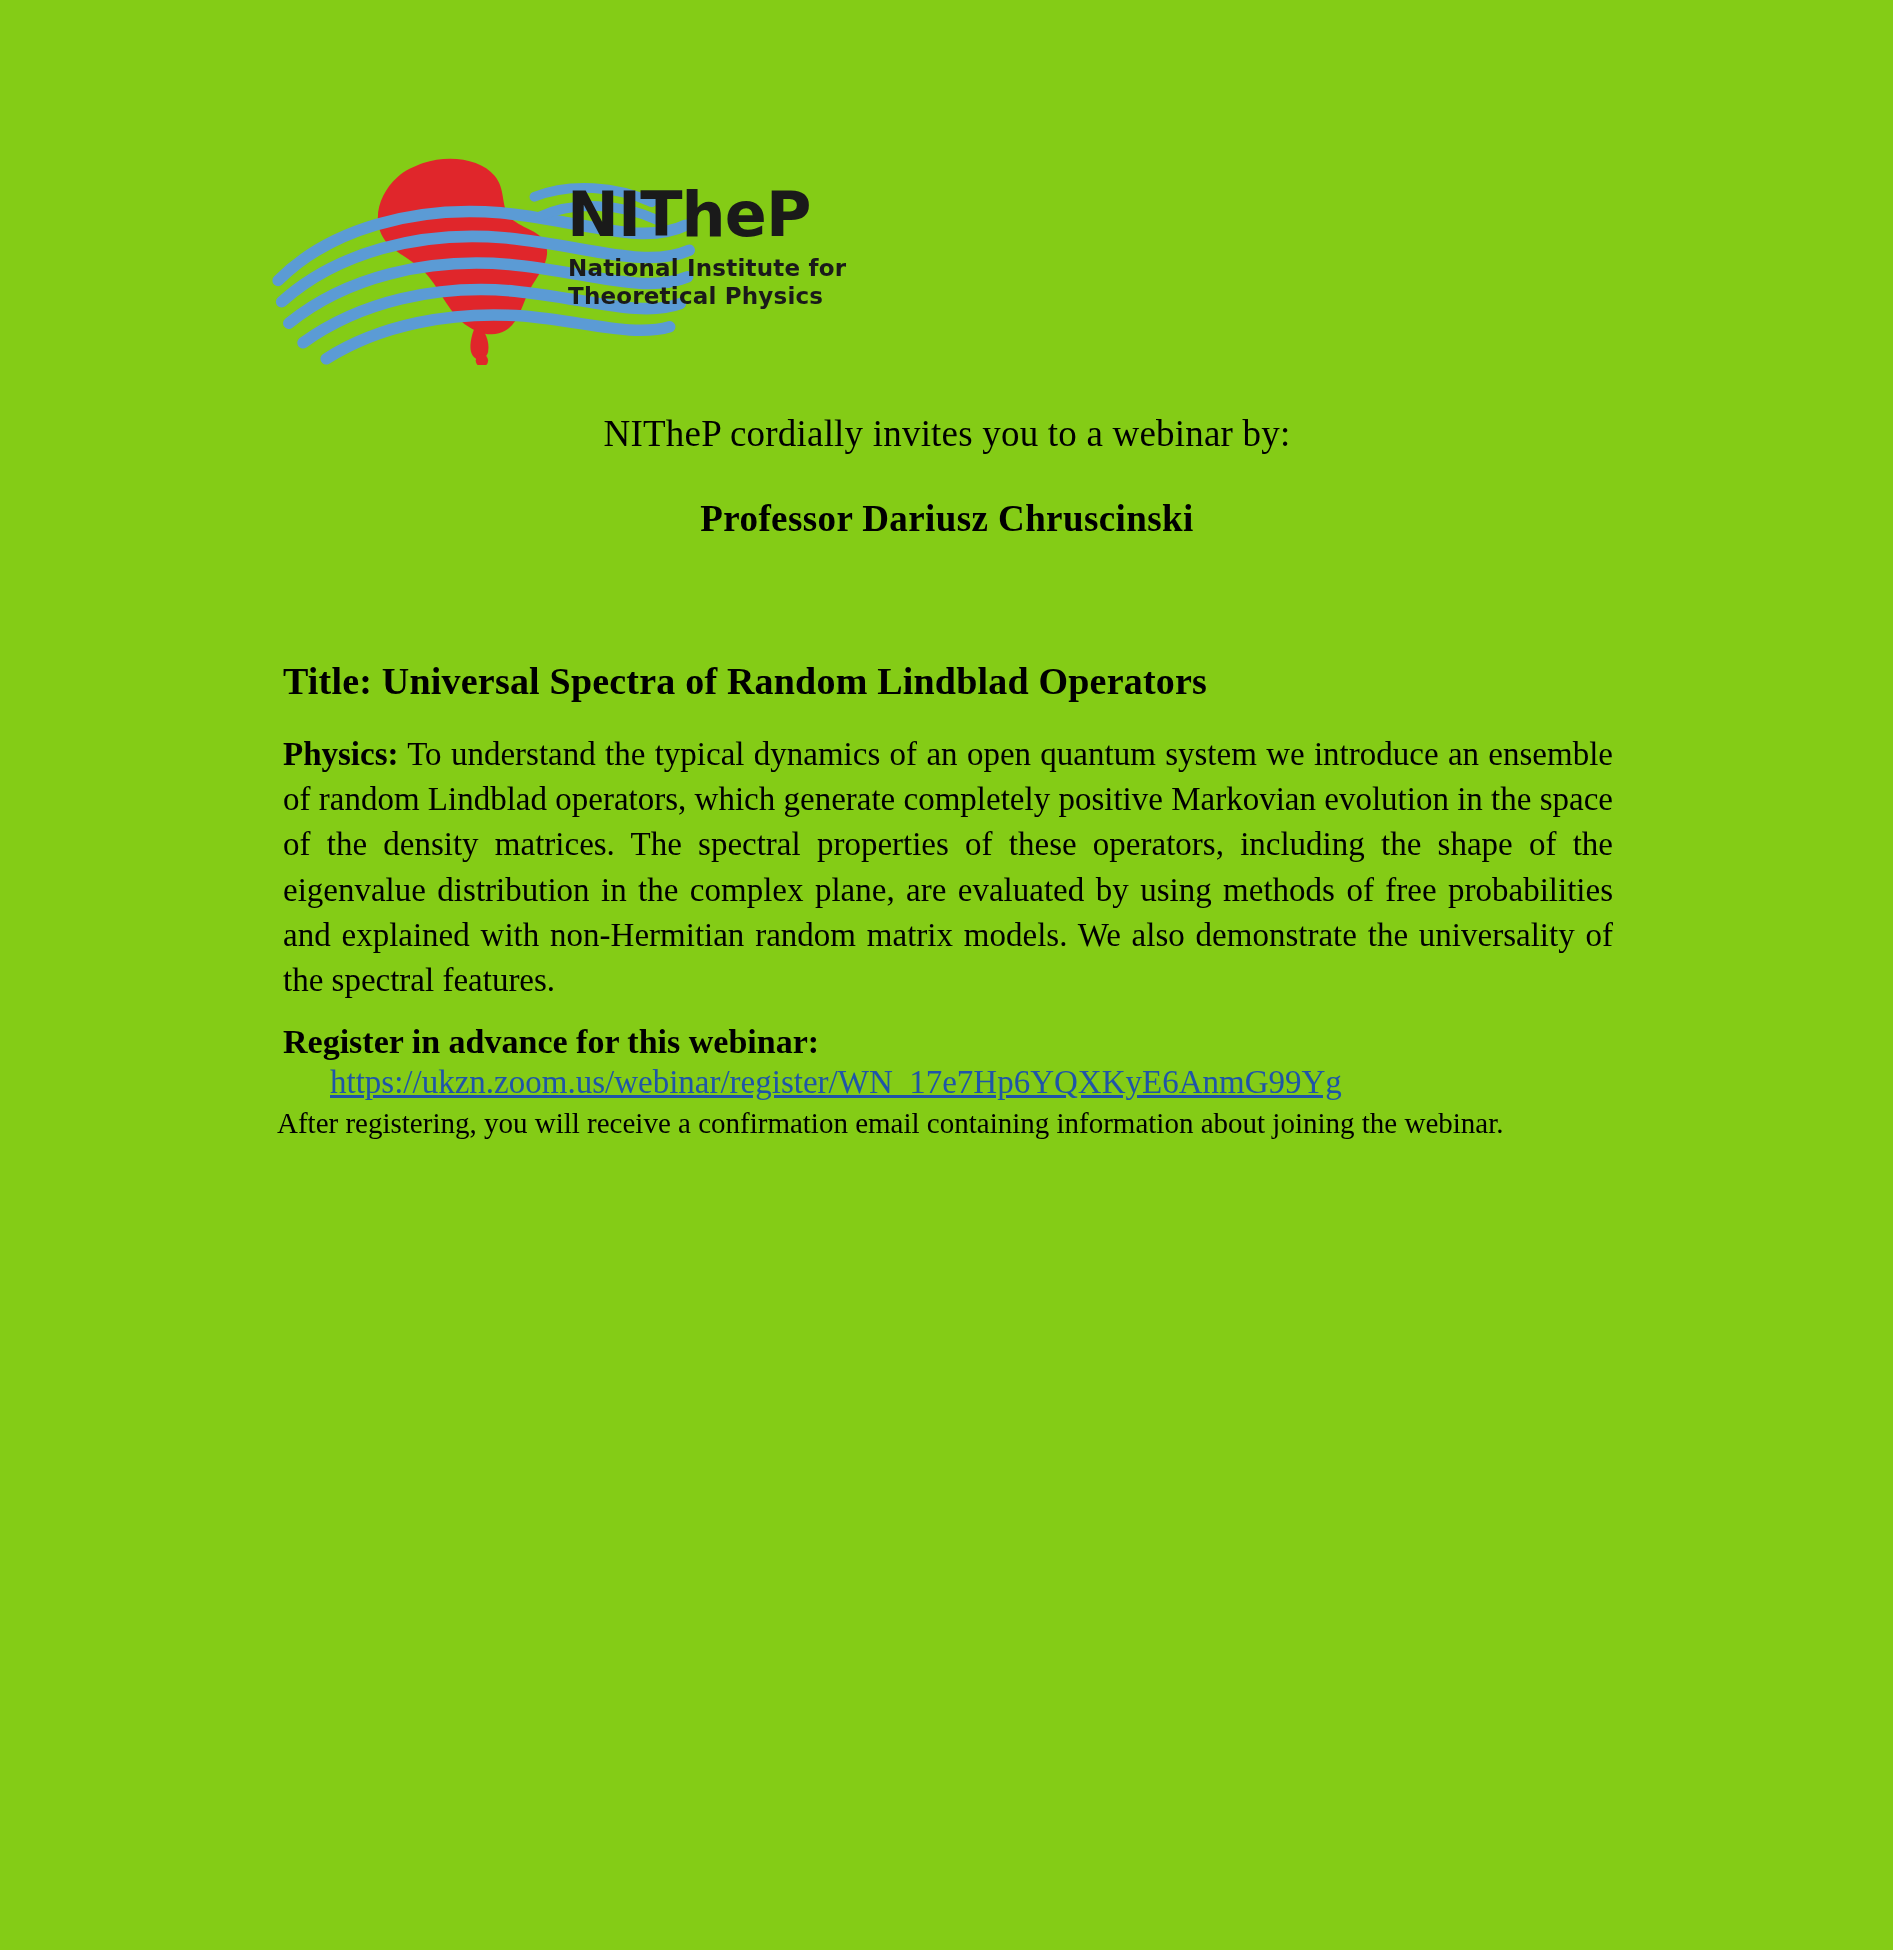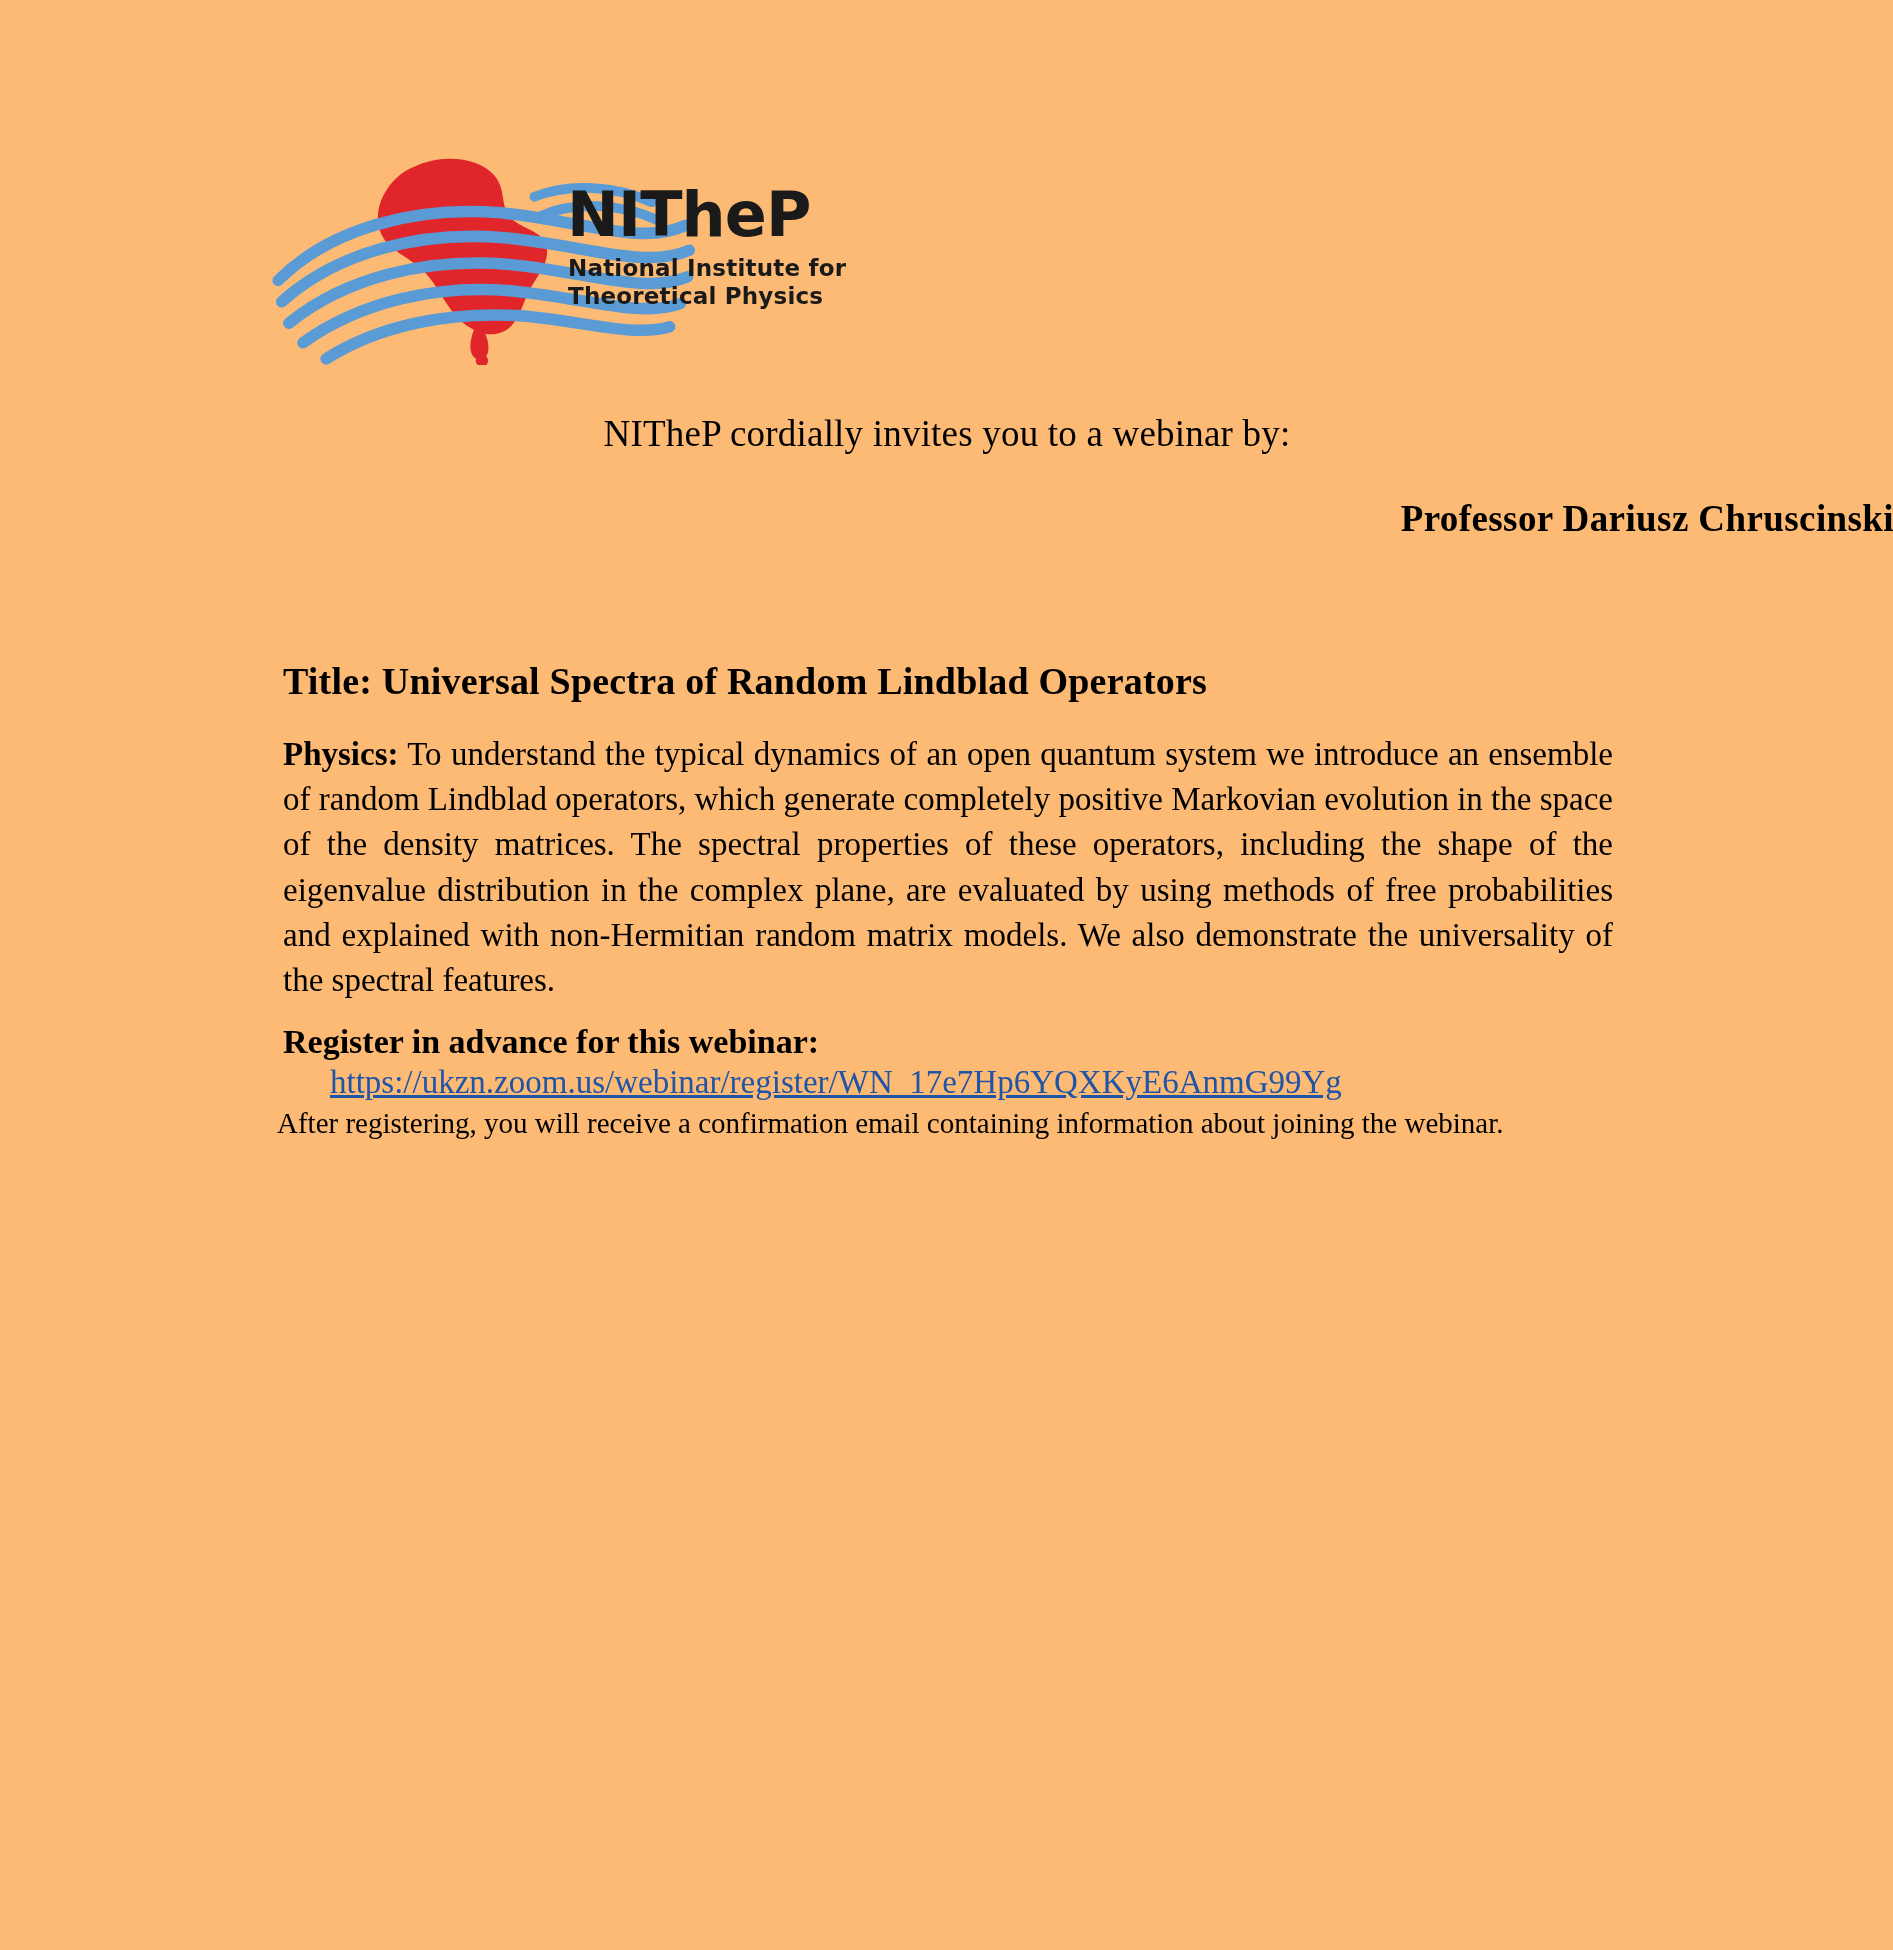--- a/index.html
+++ b/index.html
@@ -14,21 +14,21 @@
     color: #000000;
     position: relative;
     overflow: hidden;
   }
   .page {
     position: absolute;
     left: 0;
     top: 0;
     width: 1894px;
     height: 1951px;
-    background: #fdba74;
+    background: #84cc16;
   }
 
   
   .logo-block {
     position: absolute;
     left: 267px;
     top: 147px;
     width: 606px;
     height: 218px;
   }
@@ -69,21 +69,21 @@
     width: 1894px;
     text-align: center;
     font-size: 37px;
     letter-spacing: 0.2px;
   }
   .speaker-name {
     position: absolute;
     left: 0;
     top: 497px;
     width: 1894px;
-    text-align: right;
+    text-align: center;
     font-size: 37px;
     font-weight: bold;
     letter-spacing: 0.4px;
   }
   .speaker-affil {
     position: absolute;
     left: 0;
     top: 542px;
     width: 1894px;
     text-align: center;

